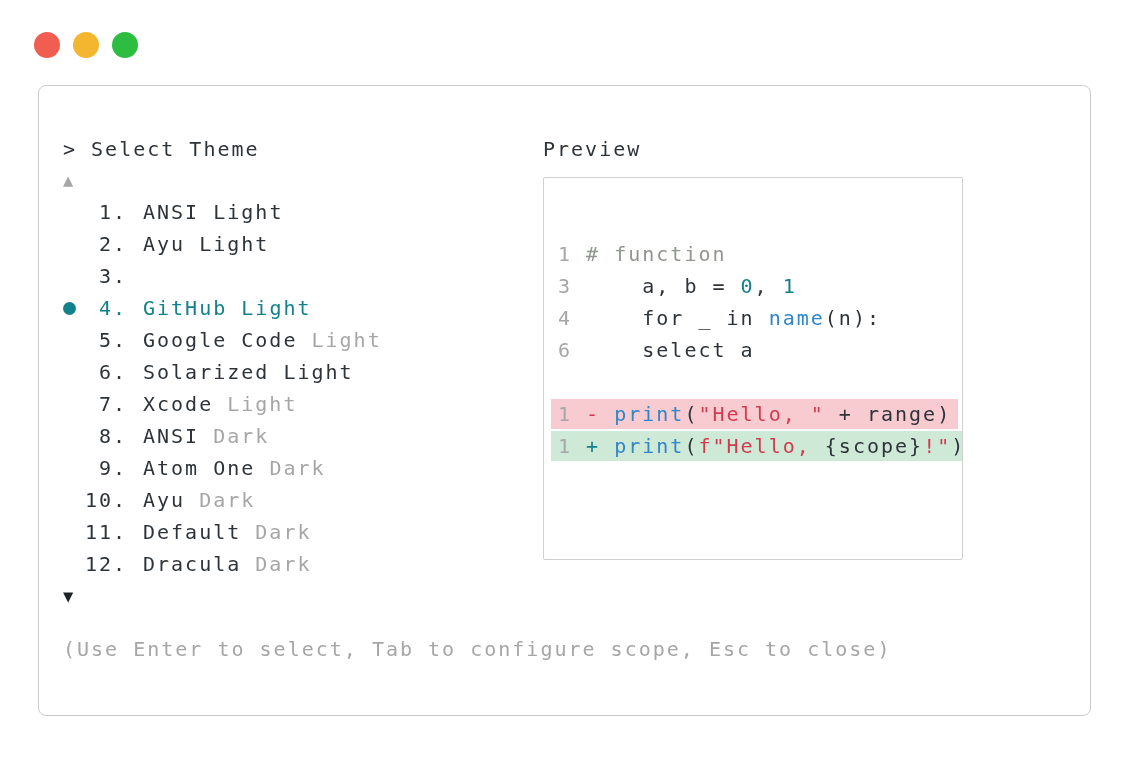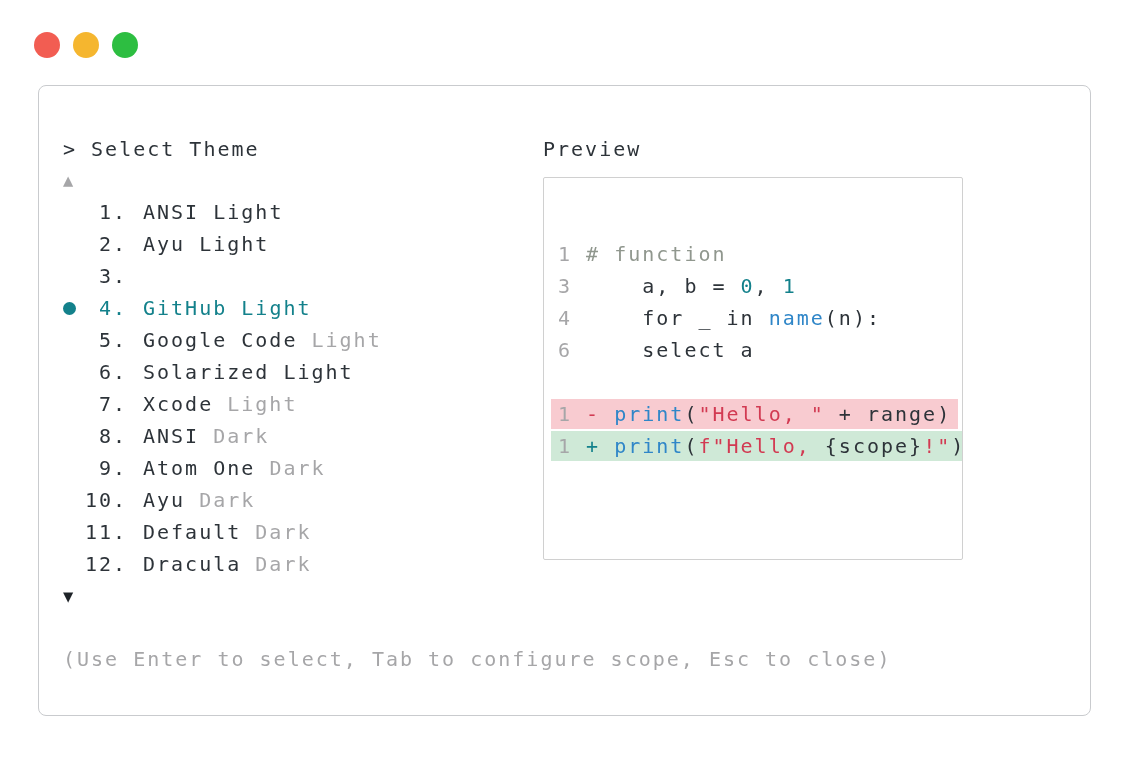--- a/index.html
+++ b/index.html
@@ -45,21 +45,21 @@
   .hl{display:inline-block;height:30px;line-height:30px;}
   .hl.removed{background:var(--diff-removed-bg);margin-left:-7px;padding:0 7px;}
   .hl.added{background:var(--diff-added-bg);margin-left:-7px;padding:0 7px;}
   .tok-plain{color:var(--text-dark);}
   .tok-comment{color:var(--code-comment);}
   .tok-teal{color:var(--accent-teal);}
   .tok-blue{color:var(--code-blue);}
   .tok-brick{color:var(--code-brick);}
   .tok-crimson{color:var(--code-crimson);}
 
-  .help-line{margin-top:31px;height:32px;line-height:32px;color:var(--text-gray);white-space:pre;}
+  .help-line{margin-top:21px;height:32px;line-height:32px;color:var(--text-gray);white-space:pre;}
 </style>
 </head>
 <body>
 
 <div class="traffic-lights">
   <span class="tl" style="background: rgb(242, 93, 82);"></span>
   <span class="tl" style="background: rgb(245, 182, 47);"></span>
   <span class="tl" style="background: rgb(45, 190, 65);"></span>
 </div>
 

